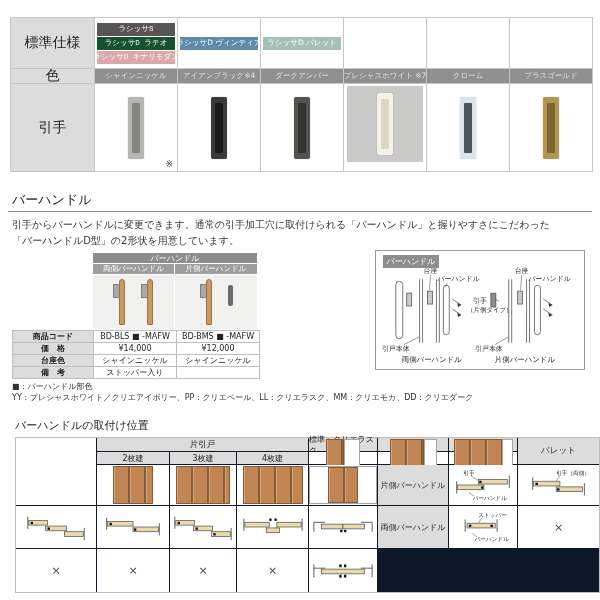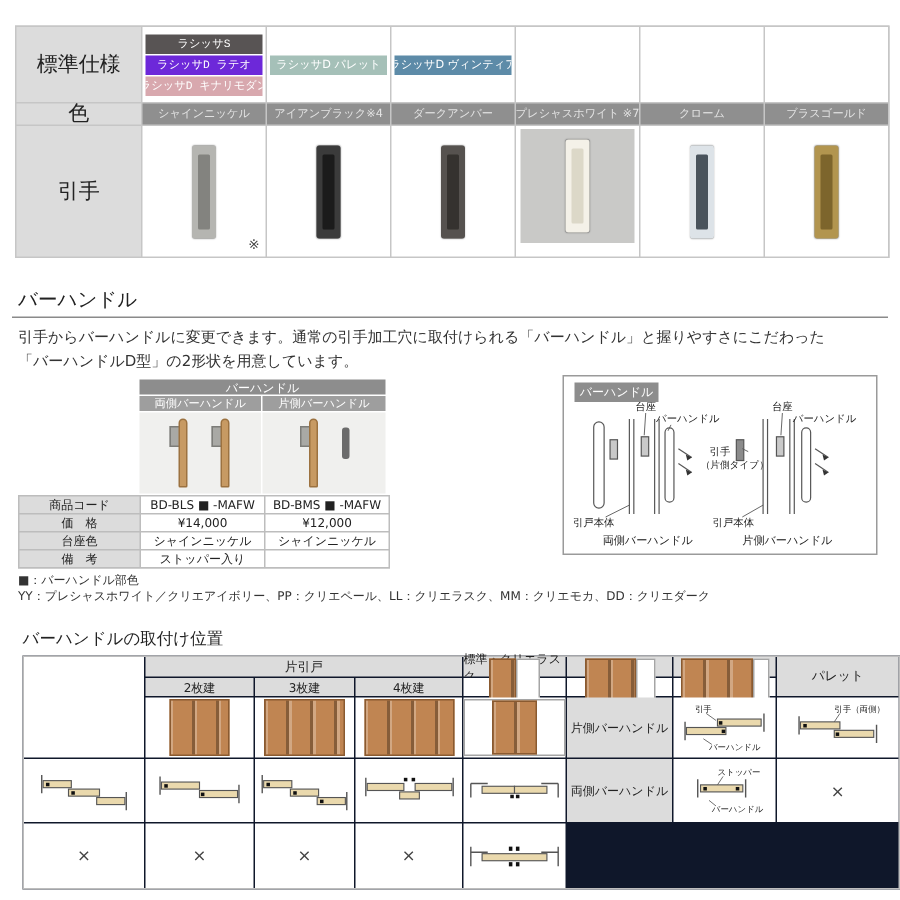--- a/index.html
+++ b/index.html
@@ -33,21 +33,21 @@
   .pt-sub2 { position:absolute; left:163px; top:11px; width:82px; height:10px; background:#9e9e9e; color:#fff; font-size:7.5px; }
   .pt-img1 { position:absolute; left:81px; top:22px; width:81px; height:54px; background:#f0f0ee; }
   .pt-img2 { position:absolute; left:163px; top:22px; width:82px; height:54px; background:#f0f0ee; }
   .pt-img1, .pt-img2 { display:flex; align-items:center; justify-content:center; gap:14px; }
   .barhandle { position:relative; width:14px; height:46px; }
   .bh-plate { position:absolute; left:0; top:5px; width:11px; height:14px; background:#a9a9a5; border:1px solid #7d7d79; }
   .bh-wood { position:absolute; left:6px; top:0; width:6px; height:46px; background:#c79a63; border-radius:3px 3px 1px 1px; border:1px solid #9c7240; }
   .smallhandle { width:5px; height:21px; background:#6b6b6b; border-radius:2px; margin-top:-14px; }
   .pt-data { position:absolute; left:0; top:77px; display:grid; grid-template-columns:80px 82px 82px; grid-template-rows:repeat(4,11px); gap:1px; background:#bdbdbd; border:1px solid #bdbdbd; }
   .pt-data > div { background:#fff; font-size:8px; display:flex; align-items:center; justify-content:center; white-space:nowrap; }
-  .pt-label { background:#dcdcdc !important; }
+  .pt-label { background:#dcdcdc !important;font-weight:bold; }
   .note { position:absolute; left:12px; font-size:8px; color:#333; white-space:nowrap; }
 
   
   #diagram-box { position:absolute; left:375px; top:250px; width:210px; height:120px; border:1px solid #9a9a9a; background:#fff; }
   #diagram-tag { position:absolute; left:7px; top:4px; width:56px; height:13px; background:#8d8d8d; color:#fff; font-size:8px; display:flex; align-items:center; justify-content:center; }
 
   
   #mount-title { position:absolute; left:15px; top:418px; font-size:11px; color:#222; }
   #mount-table { position:absolute; left:15px; top:437px; display:grid;
     grid-template-columns:80px 72px 66px 71px 68px 70px 68px 81px;
@@ -69,28 +69,28 @@
   svg text { fill:#222; }
 </style>
 </head>
 <body>
 
 <div id="spec-table">
 
   <div class="cell hdrcell">標準仕様</div>
   <div class="tagstack">
     <div class="tag" style="background: rgb(88, 84, 84);">ラシッサS</div>
-    <div class="tag" style="background: #6d28d9;">ラシッサD ラテオ</div>
+    <div class="tag" style="background: #14532d;">ラシッサD ラテオ</div>
     <div class="tag" style="background: rgb(216, 168, 174);">ラシッサD キナリモダン</div>
+  </div>
+  <div class="cell">
+    <div class="tag" style="background: rgb(93, 139, 168);">ラシッサD ヴィンティア</div>
   </div>
   <div class="cell">
     <div class="tag" style="background: rgb(165, 192, 184);">ラシッサD パレット</div>
-  </div>
-  <div class="cell">
-    <div class="tag" style="background: rgb(93, 139, 168);">ラシッサD ヴィンティア</div>
   </div>
   <div></div>
   <div></div>
   <div></div>
 
   <div class="cell hdrcell">色</div>
   <div class="cell colorcell">シャインニッケル</div>
   <div class="cell colorcell">アイアンブラック※4</div>
   <div class="cell colorcell">ダークアンバー</div>
   <div class="cell colorcell">プレシャスホワイト ※7</div>

